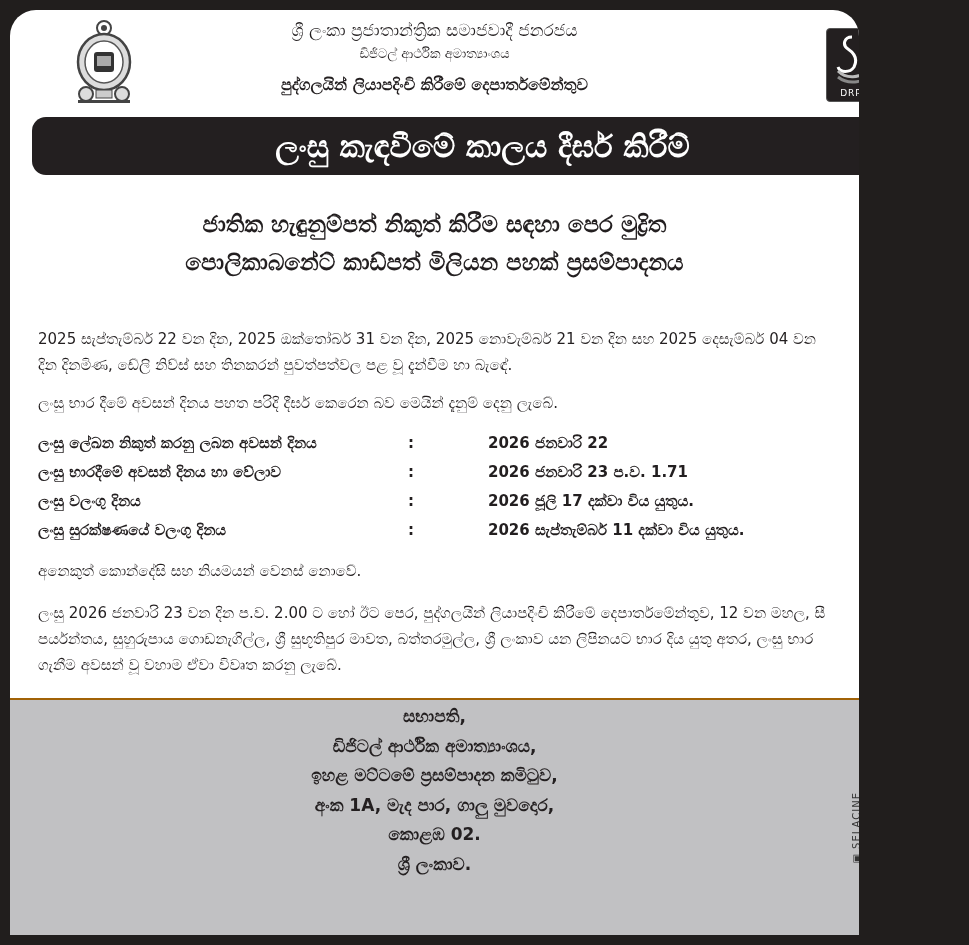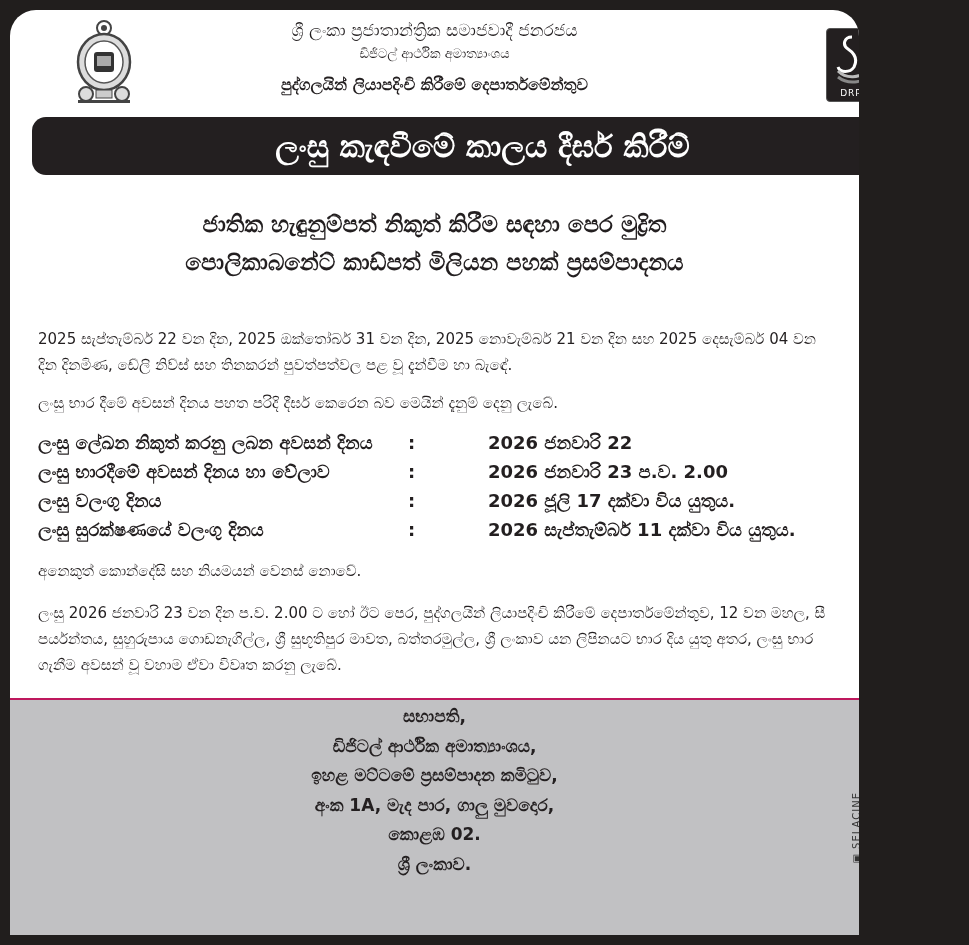--- a/index.html
+++ b/index.html
@@ -67,33 +67,33 @@
 
   
   .body-text {
     position: absolute; left: 28px; right: 20px; top: 316px;
     font-size: 15px; line-height: 26px;
   }
   .body-text b { font-weight: normal; }
   .para { margin-bottom: 12px; }
 
   table.dates { border-collapse: collapse; margin-top: 4px; }
-  table.dates td { height: 29px; font-size: 18px; vertical-align: middle; }
+  table.dates td { height: 29px; font-size: 15px; vertical-align: middle; }
   table.dates td.lbl { width: 370px; font-weight: bold; }
   table.dates td.colon { width: 80px; font-weight: bold; }
   table.dates td.val { font-weight: bold; }
 
   .note { margin-top: 14px; }
   .final { margin-top: 16px; }
 
   
   .footer {
     position: absolute; left: 0; right: 0; top: 688px; bottom: 0;
     background: #c1c1c3;
-    border-top: 2px solid #be185d;
+    border-top: 2px solid #a16207;
     text-align: center;
   }
   .footer .f-line {
     display: block; font-size: 17px; font-weight: bold; line-height: 29.5px;
   }
   .footer .f-lines { padding-top: 2px; }
   .selacine {
     position: absolute; right: 8px; top: 92px;
     transform: rotate(-90deg); transform-origin: right top;
     font-family: "DejaVu Sans", sans-serif; font-size: 10px;
@@ -153,21 +153,21 @@
     <table class="dates">
       <tbody>
           <tr>
         <td class="lbl">ලංසු ලේඛන නිකුත් කරනු ලබන අවසන් දිනය</td>
         <td class="colon">:</td>
         <td class="val">2026 ජනවාරි 22</td>
       </tr>
       <tr>
         <td class="lbl">ලංසු භාරදීමේ අවසන් දිනය හා වේලාව</td>
         <td class="colon">:</td>
-        <td class="val">2026 ජනවාරි 23 ප.ව. 2.00</td>
+        <td class="val">2026 ජනවාරි 23 ප.ව. 1.71</td>
       </tr>
       <tr>
         <td class="lbl">ලංසු වලංගු දිනය</td>
         <td class="colon">:</td>
         <td class="val">2026 ජූලි 17 දක්වා විය යුතුය.</td>
       </tr>
       <tr>
         <td class="lbl">ලංසු සුරක්ෂණයේ වලංගු දිනය</td>
         <td class="colon">:</td>
         <td class="val">2026 සැප්තැම්බර් 11 දක්වා විය යුතුය.</td>

